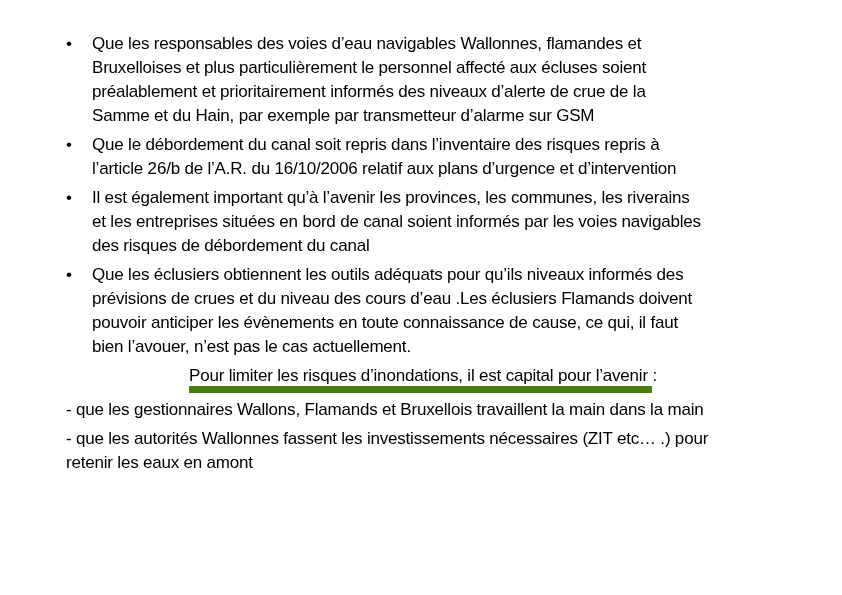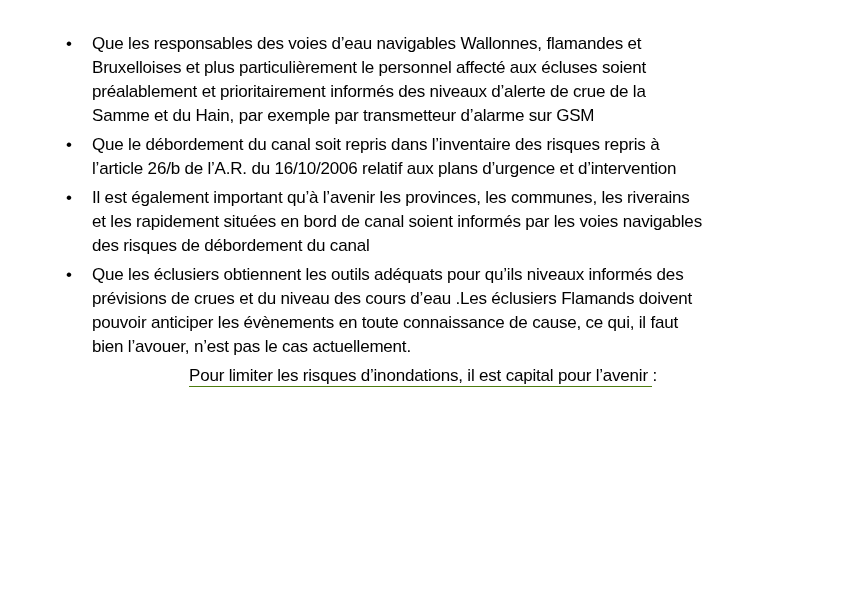--- a/index.html
+++ b/index.html
@@ -24,21 +24,21 @@
   .bullet-item { display: flex; margin: 0 0 5px 0; }
   .marker { flex: 0 0 26px; width: 26px; }
   .btext { white-space: pre; }
   .heading {
     margin: 0 0 5px 0;
     text-align: center;
     white-space: pre;
   }
   .heading .u {
     display: inline-block;
-    border-bottom: 1px solid #4d7c0f;
+    border-bottom: 7px solid #4d7c0f;
     line-height: 21px;
   }
   .dash { margin: 0 0 5px 0; white-space: pre; }
 </style>
 </head>
 <body>
 
 <div class="slide">
   <div class="content">
 
@@ -52,29 +52,32 @@
 
     <div class="bullet-item">
       <span class="marker">•</span>
       <span class="btext">Que le débordement du canal soit repris dans l’inventaire des risques repris à
 l’article 26/b de l’A.R. du 16/10/2006 relatif aux plans d’urgence et d’intervention</span>
     </div>
 
     <div class="bullet-item">
       <span class="marker">•</span>
       <span class="btext">Il est également important qu’à l’avenir les provinces, les communes, les riverains
-et les rapidement situées en bord de canal soient informés par les voies navigables
+et les entreprises situées en bord de canal soient informés par les voies navigables
 des risques de débordement du canal</span>
     </div>
 
     <div class="bullet-item">
       <span class="marker">•</span>
       <span class="btext">Que les éclusiers obtiennent les outils adéquats pour qu’ils niveaux informés des
 prévisions de crues et du niveau des cours d’eau .Les éclusiers Flamands doivent
 pouvoir anticiper les évènements en toute connaissance de cause, ce qui, il faut
 bien l’avouer, n’est pas le cas actuellement.</span>
     </div>
 
     <p class="heading"><span class="u">Pour limiter les risques d’inondations, il est capital pour l’avenir </span><span>:</span></p>
 
+    <p class="dash">- que les gestionnaires Wallons, Flamands et Bruxellois travaillent la main dans la main</p>
+    <p class="dash">- que les autorités Wallonnes fassent les investissements nécessaires (ZIT etc… .) pour
+retenir les eaux en amont</p>
 
   </div>
 </div>
 
 </body></html>

